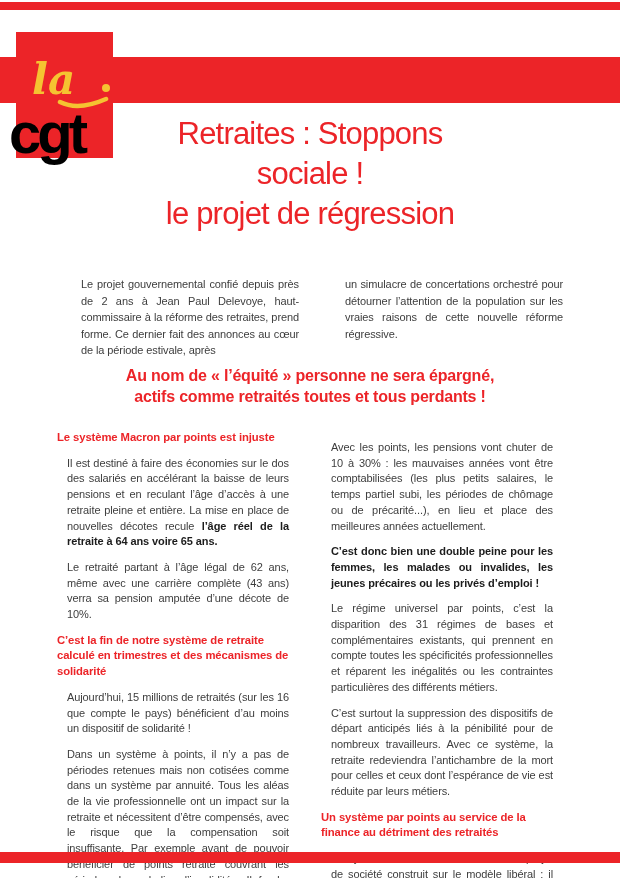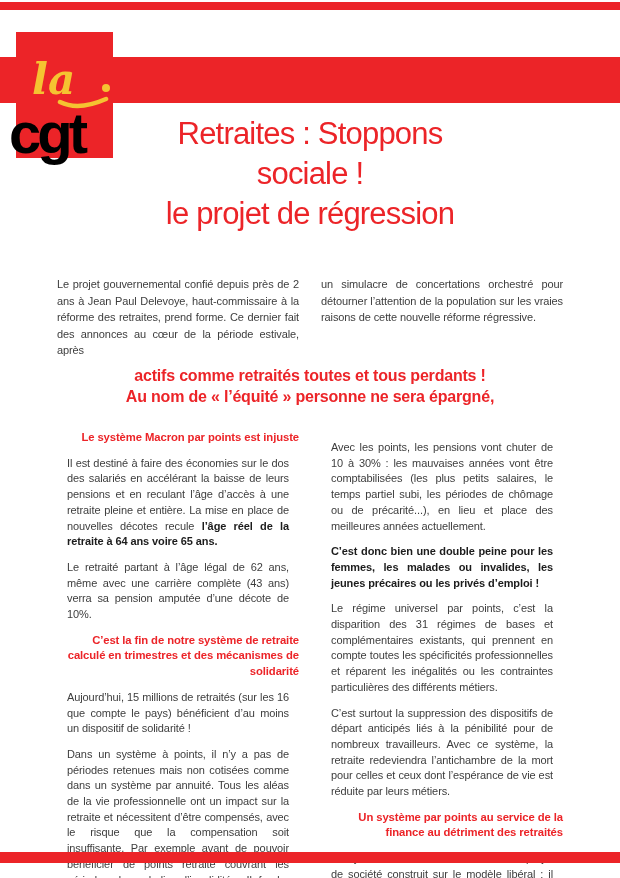--- a/index.html
+++ b/index.html
@@ -37,39 +37,39 @@
     font-weight:normal;font-size:31px;line-height:40px;letter-spacing:-0.8px;
     margin:0;
   }
   .title span{display:block;}
   
   .intro{
     position:absolute;top:265px;left:57px;width:506px;
     display:flex;gap:22px;
     font-size:11px;line-height:16.5px;text-align:justify;letter-spacing:-0.1px;
   }
-  .intro .icol{flex:1;}
+  .intro .icol{flex:1;margin-left:24px;}
   
   .banner{
     position:absolute;top:366px;left:0;width:620px;
     text-align:center;color:var(--red);
     font-weight:bold;font-size:16px;line-height:20.5px;letter-spacing:-0.2px;
     margin:0;
   }
   .banner span{display:block;}
   
   .columns{
     position:absolute;top:430px;left:57px;width:506px;
     display:flex;gap:22px;
     font-size:11px;line-height:15.7px;text-align:justify;letter-spacing:-0.1px;
   }
   .col{flex:1;}
   .col h3{
     color:var(--red);font-size:11.3px;line-height:15.7px;
-    font-weight:bold;margin:0;text-align:right;letter-spacing:-0.1px;
+    font-weight:bold;margin:0;text-align:left;letter-spacing:-0.1px;
   }
   .col p{margin:10px;}
   .col .mt{margin-top:7px;}
   .col b, .col .bold{color:var(--ink-bold);font-weight:bold;}
 </style>
 </head>
 <body>
 
 <div class="page">
 
@@ -90,22 +90,22 @@
     <span>sociale !</span>
     <span>le projet de régression</span>
   </h1>
 
   <div class="intro">
     <p class="icol">Le projet gouvernemental confié depuis près de 2 ans à Jean Paul Delevoye, haut-commissaire à la réforme des retraites, prend forme. Ce dernier fait des annonces au cœur de la période estivale, après</p>
     <p class="icol">un simulacre de concertations orchestré pour détourner l’attention de la population sur les vraies raisons de cette nouvelle réforme régressive.</p>
   </div>
 
   <h2 class="banner">
+    <span>Au nom de « l’équité » personne ne sera épargné,</span>
     <span>actifs comme retraités toutes et tous perdants !</span>
-    <span>Au nom de « l’équité » personne ne sera épargné,</span>
   </h2>
 
   <div class="columns">
 
     <div class="col">
       <h3>Le système Macron par points est injuste</h3>
       <p><span>Il est destiné à faire des économies sur le dos des salariés en accélérant la baisse de leurs pensions et en reculant l’âge d’accès à une retraite pleine et entière. La mise en place de nouvelles décotes recule </span><b>l’âge réel de la retraite à 64 ans voire 65 ans.</b></p>
       <p>Le retraité partant à l’âge légal de 62 ans, même avec une carrière complète (43 ans) verra sa pension amputée d’une décote de 10%.</p>
       <h3 class="mt">C’est la fin de notre système de retraite calculé en trimestres et des mécanismes de solidarité</h3>
       <p>Aujourd’hui, 15 millions de retraités (sur les 16 que compte le pays) bénéficient d’au moins un dispositif de solidarité !</p>

